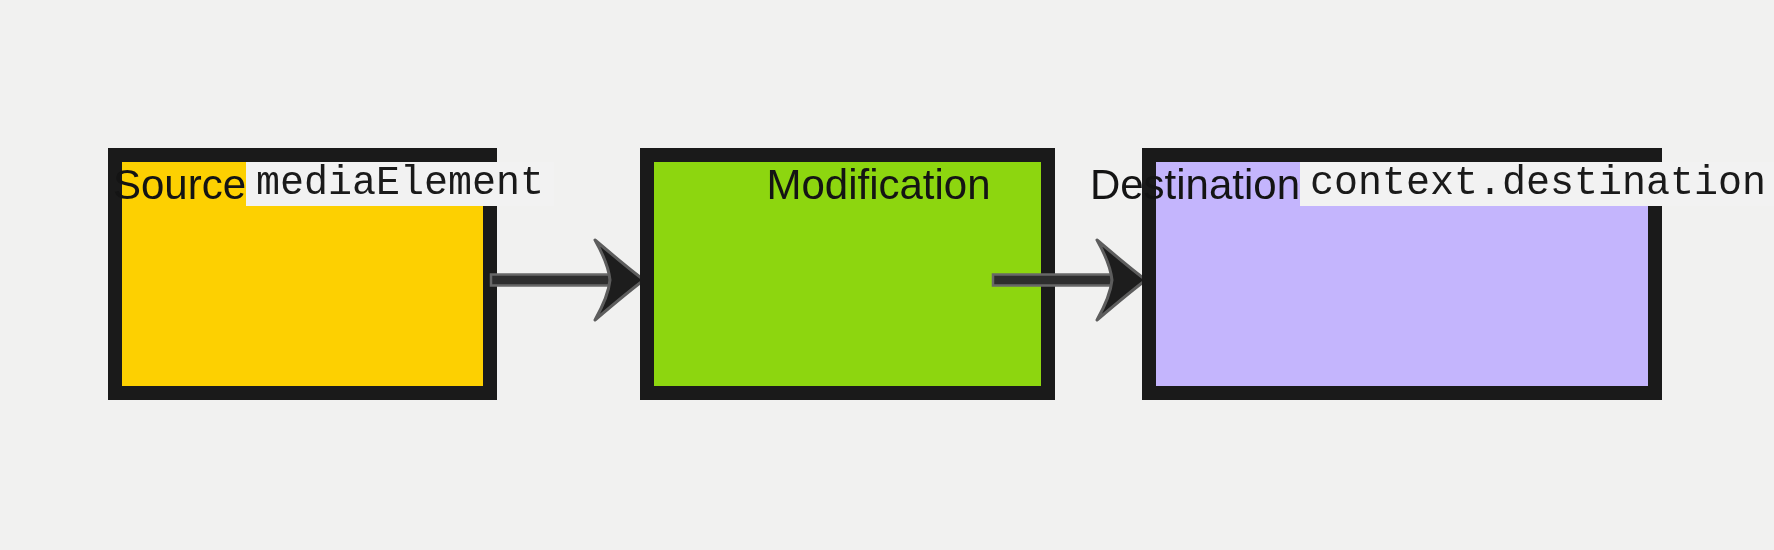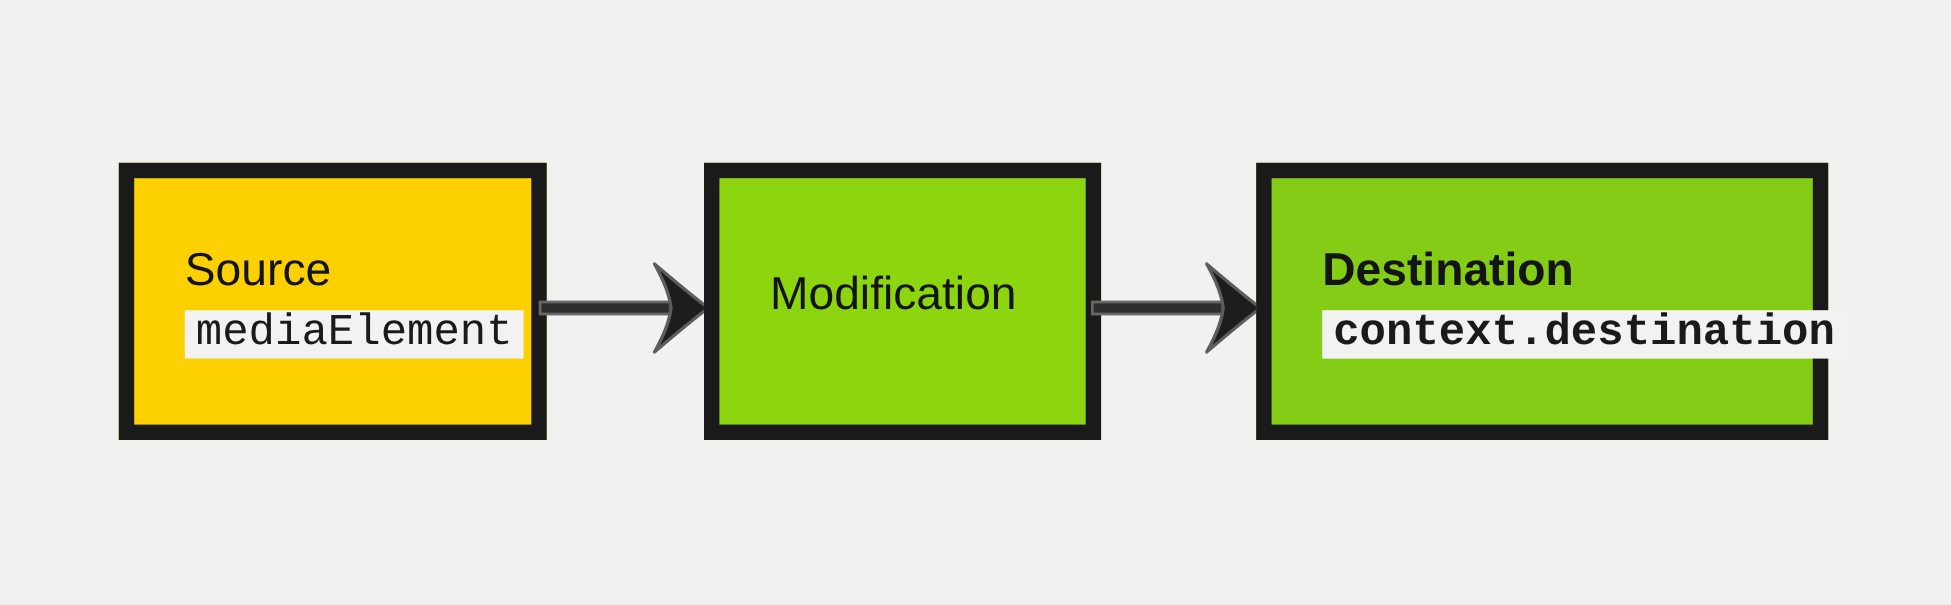--- a/index.html
+++ b/index.html
@@ -14,28 +14,28 @@
     background: #f1f1f0;
     overflow: hidden;
   }
   .node {
     position: absolute;
     top: 148px;
     height: 252px;
     box-sizing: border-box;
     border: 14px solid #1a1a1a;
     display: flex;
-    flex-direction: column;
+    flex-direction: row;
     justify-content: center;
     align-items: flex-start;
-    padding-left: 46px;
+    padding-left: 82px;
     padding-right: 20px;
   }
   #node-source       { left: 108px;  width: 389px; }
-  #node-modification { left: 640px;  width: 361px; }
+  #node-modification { left: 640px;  width: 415px; }
   #node-destination  { left: 1142px; width: 520px; }
 
   .node-label {
     font-size: 42px;
     line-height: 46px;
     color: #141414;
     letter-spacing: 0px;
     margin-bottom: 14px;
     white-space: nowrap;
   }
@@ -75,18 +75,18 @@
 
   <div class="node" id="node-modification" style="background: rgb(141, 214, 15);">
     <div class="node-label">Modification</div>
   </div>
 
   <svg class="flow-arrow" id="arrow-2" viewBox="0 0 160 90" preserveAspectRatio="none">
     <rect x="3" y="39.5" width="119" height="11" fill="#2e2e2e" stroke="#686868" stroke-width="2.5"></rect>
     <path d="M 107 5 C 127 22, 145 37, 156 45 C 145 53, 127 68, 107 85 C 116 69, 121 55, 122 45 C 121 35, 116 21, 107 5 Z" fill="#1d1d1d" stroke="#5d5d5d" stroke-width="3" stroke-linejoin="round"></path>
   </svg>
 
-  <div class="node" id="node-destination" style="background: #84cc16; font-weight: bold;">
+  <div class="node" id="node-destination" style="background: #c4b5fd;">
     <div class="node-label">Destination</div>
     <div class="node-code">context.destination</div>
   </div>
 
 </div>
 
 </body></html>

